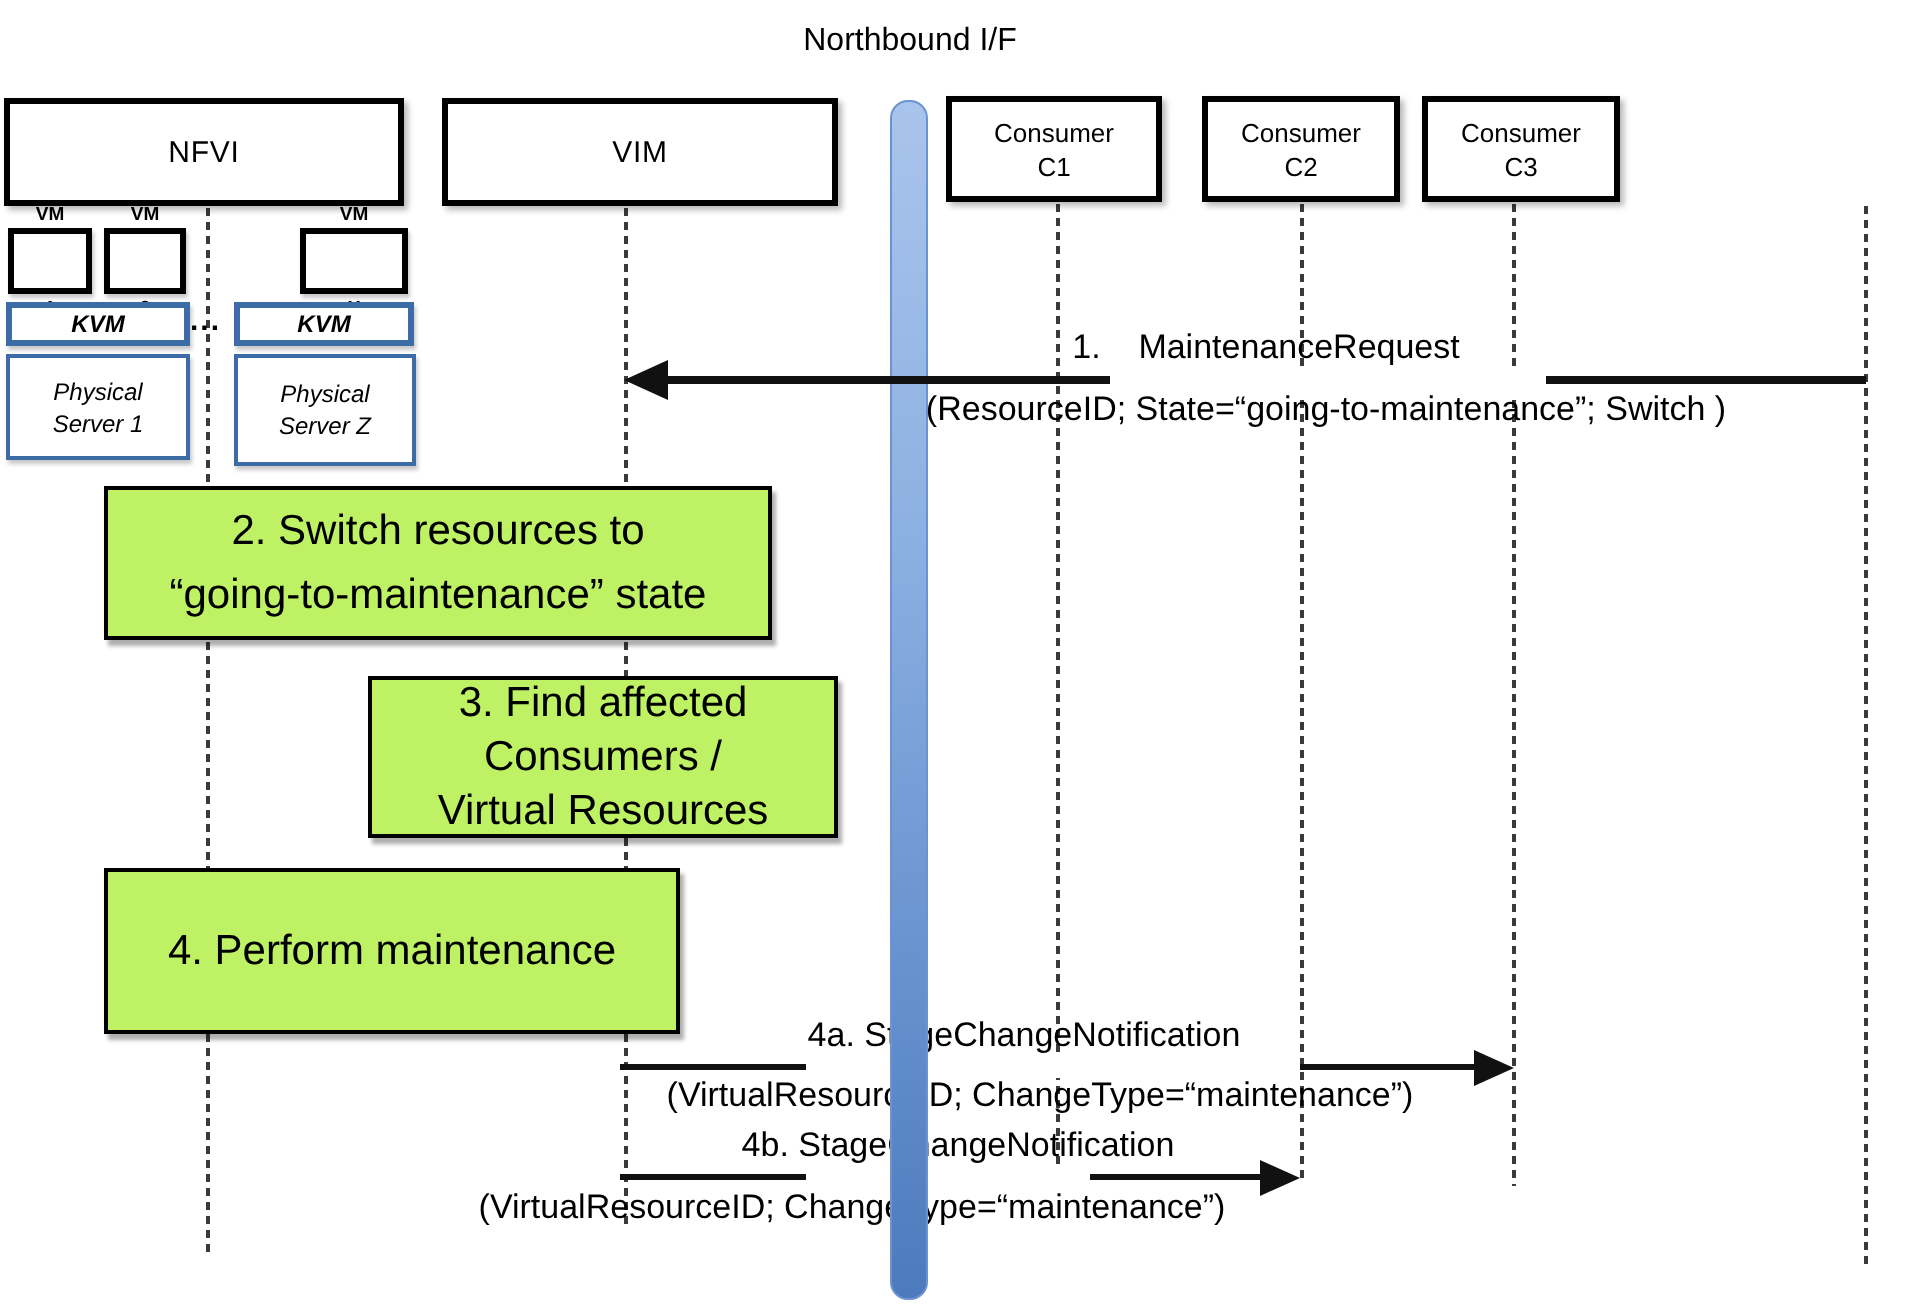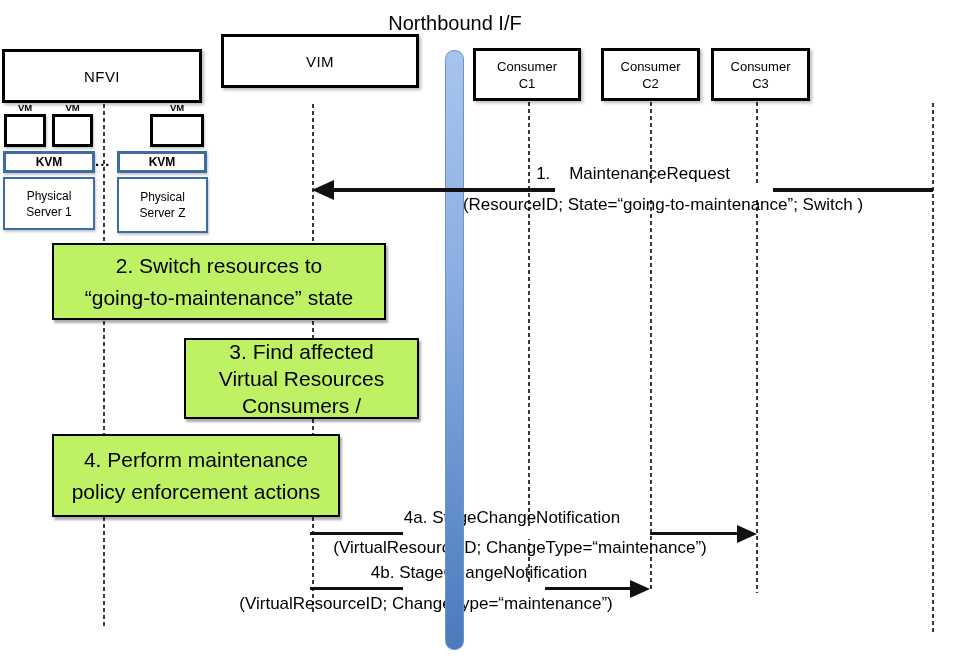--- a/index.html
+++ b/index.html
@@ -17,21 +17,21 @@
     text-align:center;z-index:10;box-shadow:2px 2px 3px rgba(0,0,0,0.28);
   }
   .entity .big{font-size:15px;letter-spacing:0.4px;}
   .entity .med{font-size:13px;line-height:17px;}
   .inner{
     position:absolute;background:#fff;box-sizing:border-box;z-index:10;
     display:flex;flex-direction:column;align-items:center;justify-content:center;
     text-align:center;box-shadow:1px 2px 2px rgba(0,0,0,0.22);
   }
   .inner.black{border:3px solid #000;font-size:9.5px;line-height:11px;font-weight:bold;gap:36px;}
-  .inner.blue{border:3px solid #3d6ba5;}
+  .inner.blue{border:3px solid #3d6ba5;font-style:italic;}
   .kvm{font-size:12px;font-weight:bold;}
   .ps{font-size:12px;line-height:16px;}
   .step{
     position:absolute;background:#bef264;border:2px solid #000;box-sizing:border-box;
     display:flex;flex-direction:column;align-items:center;justify-content:center;
     text-align:center;z-index:10;font-size:21px;box-shadow:2px 3px 2px rgba(0,0,0,0.32);
   }
   .step .ln{line-height:32px;white-space:pre;}
   .step .ln3{line-height:27px;white-space:pre;}
   .bar{
@@ -49,42 +49,42 @@
     position:absolute;width:0;height:0;
     border-top:9px solid transparent;border-bottom:9px solid transparent;
     border-left:20px solid #111;
   }
   .gapbox{position:absolute;background:#fff;}
   .mlabel{
     position:absolute;font-size:17px;text-align:center;white-space:pre;line-height:22px;
   }
   .title{
     position:absolute;left:355px;top:12px;width:200px;text-align:center;
-    font-size:20px;z-index:10;
+    font-size:16px;z-index:10;
   }
   .dots{position:absolute;left:95px;top:152px;font-size:15px;font-weight:bold;z-index:11;letter-spacing:1px;}
 </style>
 </head>
 <body>
 
 <div id="stage">
 
   <div class="lifeline" style="left:103px;top:104px;height:522px;"></div>
   <div class="lifeline" style="left:312px;top:104px;height:511px;"></div>
   <div class="lifeline" style="left:528px;top:102px;height:492px;"></div>
   <div class="lifeline" style="left:650px;top:102px;height:490px;"></div>
   <div class="lifeline" style="left:756px;top:102px;height:491px;"></div>
   <div class="lifeline" style="left:932px;top:103px;height:529px;"></div>
 
   <div class="title">Northbound I/F</div>
 
   <div class="entity" style="left:2px;top:49px;width:200px;height:54px;">
     <span class="big">NFVI</span>
   </div>
-  <div class="entity" style="left:221px;top:34px;width:198px;height:54px;">
+  <div class="entity" style="left:221px;top:49px;width:198px;height:54px;">
     <span class="big">VIM</span>
   </div>
   <div class="entity" style="left:473px;top:48px;width:108px;height:53px;">
     <span class="med">Consumer</span>
     <span class="med">C1</span>
   </div>
   <div class="entity" style="left:601px;top:48px;width:99px;height:53px;">
     <span class="med">Consumer</span>
     <span class="med">C2</span>
   </div>
@@ -120,26 +120,25 @@
     <span>Physical</span>
     <span>Server Z</span>
   </div>
 
   <div class="step" style="left:52px;top:243px;width:334px;height:77px;">
     <span class="ln">2. Switch resources to</span>
     <span class="ln">“going-to-maintenance” state</span>
   </div>
   <div class="step" style="left:184px;top:338px;width:235px;height:81px;">
     <span class="ln3">3. Find affected</span>
+    <span class="ln3">Consumers /</span>
     <span class="ln3">Virtual Resources</span>
-    <span class="ln3">Consumers /</span>
   </div>
   <div class="step" style="left:52px;top:434px;width:288px;height:83px;">
     <span class="ln">4. Perform maintenance</span>
-    <span class="ln">policy enforcement actions</span>
   </div>
 
   <div class="shaft" style="left:310px;top:532px;width:430px;height:3px;z-index:20;"></div>
   <div class="head-right" style="left:737px;top:525px;z-index:20;"></div>
   <div class="gapbox" style="left:403px;top:527px;width:247px;height:12px;z-index:30;"></div>
   <div class="mlabel" style="left:362px;top:507px;width:300px;z-index:35;">4a. StageChangeNotification</div>
   <div class="mlabel" style="left:240px;top:537px;width:560px;z-index:35;">(VirtualResourceID; ChangeType=“maintenance”)</div>
 
   <div class="shaft" style="left:310px;top:587px;width:323px;height:3px;z-index:20;"></div>
   <div class="head-right" style="left:630px;top:580px;z-index:20;"></div>

